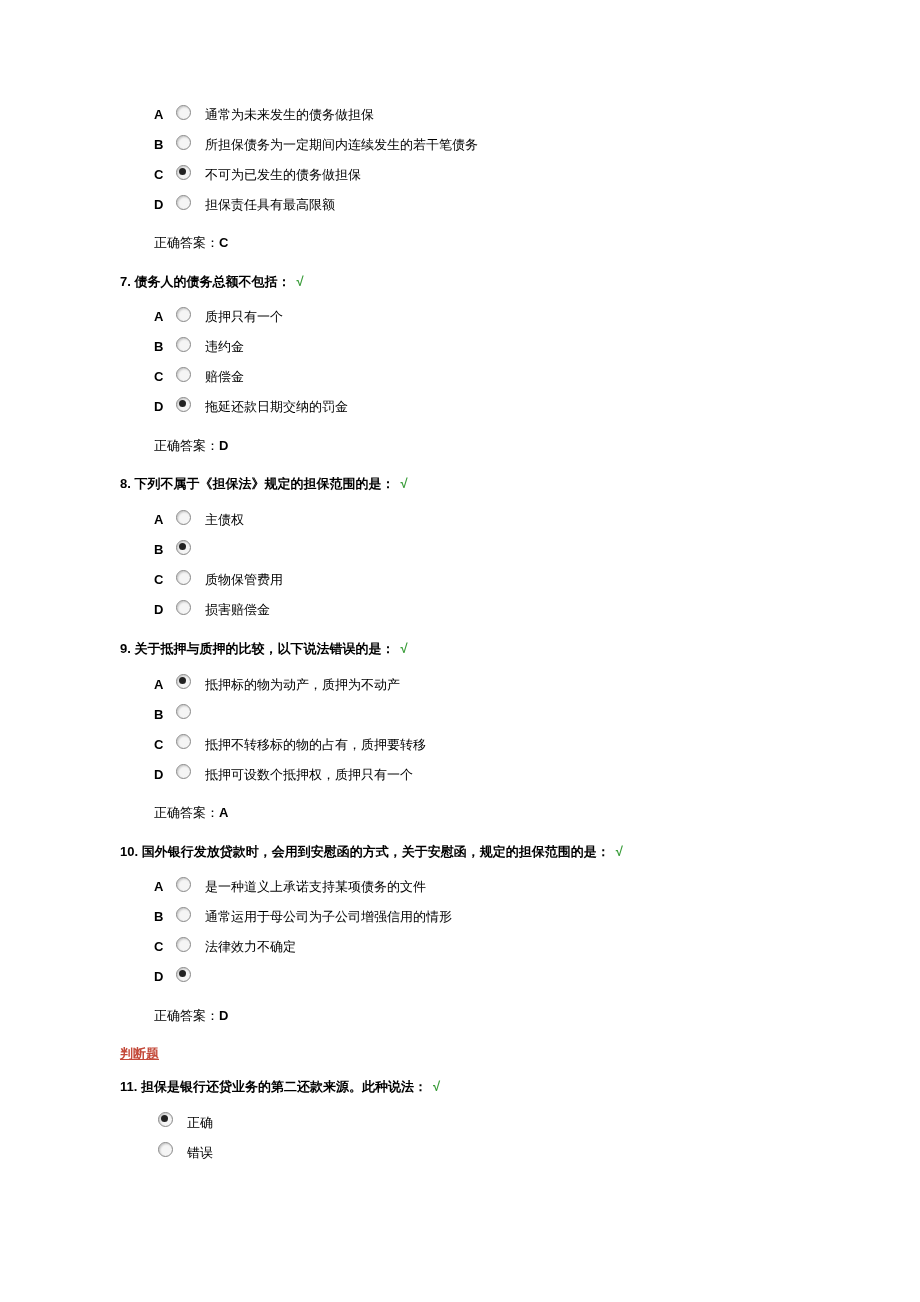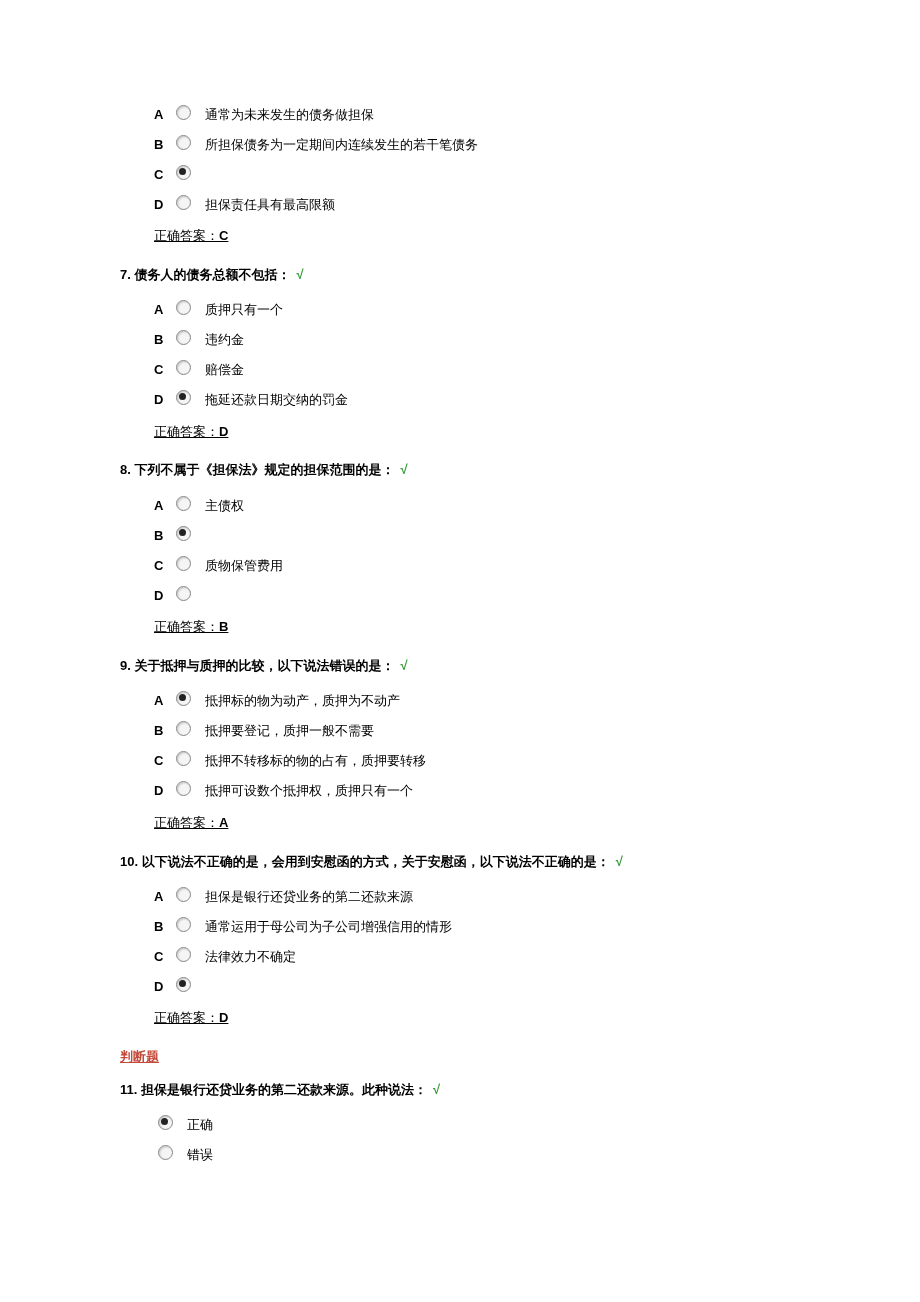--- a/index.html
+++ b/index.html
@@ -65,22 +65,21 @@
     flex: 1;
   }
   .tf-row {
     display: flex;
     align-items: center;
     padding: 3px 0 3px 34px;
     min-height: 24px;
   }
   .answer-line {
     padding: 4px 0 4px 34px;
-    margin-top: 2px;
-    text-decoration: underline;
+    margin-top: 9px;
   }
   .answer-label {
   }
   .answer-value {
     font-weight: bold;
   }
   .section-header {
     color: #c44a3a;
     font-weight: bold;
     margin: 14px 0 12px 0;
@@ -98,20 +97,21 @@
         <span class="opt-text">通常为未来发生的债务做担保</span>
       </div>
       <div class="option-row">
         <span class="opt-letter">B</span>
         <span class="radio"></span>
         <span class="opt-text">所担保债务为一定期间内连续发生的若干笔债务</span>
       </div>
       <div class="option-row">
         <span class="opt-letter">C</span>
         <span class="radio selected"></span>
+        <span class="opt-text">不可为已发生的债务做担保</span>
       </div>
       <div class="option-row">
         <span class="opt-letter">D</span>
         <span class="radio"></span>
         <span class="opt-text">担保责任具有最高限额</span>
       </div>
       <div class="answer-line"><span class="answer-label">正确答案：</span><span class="answer-value">C</span></div>
     </div>
     <div class="question">
       <div class="q-stem"><span class="q-num">7. </span><span>债务人的债务总额不包括：</span><span class="checkmark">√</span></div>
@@ -149,53 +149,52 @@
         <span class="radio selected"></span>
       </div>
       <div class="option-row">
         <span class="opt-letter">C</span>
         <span class="radio"></span>
         <span class="opt-text">质物保管费用</span>
       </div>
       <div class="option-row">
         <span class="opt-letter">D</span>
         <span class="radio"></span>
-      </div>
-      <div class="answer-line"><span class="answer-label">正确答案：</span><span class="answer-value">B</span></div>
+        <span class="opt-text">损害赔偿金</span>
+      </div>
     </div>
     <div class="question">
       <div class="q-stem"><span class="q-num">9. </span><span>关于抵押与质押的比较，以下说法错误的是：</span><span class="checkmark">√</span></div>
       <div class="option-row">
         <span class="opt-letter">A</span>
         <span class="radio selected"></span>
         <span class="opt-text">抵押标的物为动产，质押为不动产</span>
       </div>
       <div class="option-row">
         <span class="opt-letter">B</span>
         <span class="radio"></span>
-        <span class="opt-text">抵押要登记，质押一般不需要</span>
       </div>
       <div class="option-row">
         <span class="opt-letter">C</span>
         <span class="radio"></span>
         <span class="opt-text">抵押不转移标的物的占有，质押要转移</span>
       </div>
       <div class="option-row">
         <span class="opt-letter">D</span>
         <span class="radio"></span>
         <span class="opt-text">抵押可设数个抵押权，质押只有一个</span>
       </div>
       <div class="answer-line"><span class="answer-label">正确答案：</span><span class="answer-value">A</span></div>
     </div>
     <div class="question">
-      <div class="q-stem"><span class="q-num">10. </span><span>以下说法不正确的是，会用到安慰函的方式，关于安慰函，以下说法不正确的是：</span><span class="checkmark">√</span></div>
-      <div class="option-row">
-        <span class="opt-letter">A</span>
-        <span class="radio"></span>
-        <span class="opt-text">担保是银行还贷业务的第二还款来源</span>
+      <div class="q-stem"><span class="q-num">10. </span><span>国外银行发放贷款时，会用到安慰函的方式，关于安慰函，规定的担保范围的是：</span><span class="checkmark">√</span></div>
+      <div class="option-row">
+        <span class="opt-letter">A</span>
+        <span class="radio"></span>
+        <span class="opt-text">是一种道义上承诺支持某项债务的文件</span>
       </div>
       <div class="option-row">
         <span class="opt-letter">B</span>
         <span class="radio"></span>
         <span class="opt-text">通常运用于母公司为子公司增强信用的情形</span>
       </div>
       <div class="option-row">
         <span class="opt-letter">C</span>
         <span class="radio"></span>
         <span class="opt-text">法律效力不确定</span>

